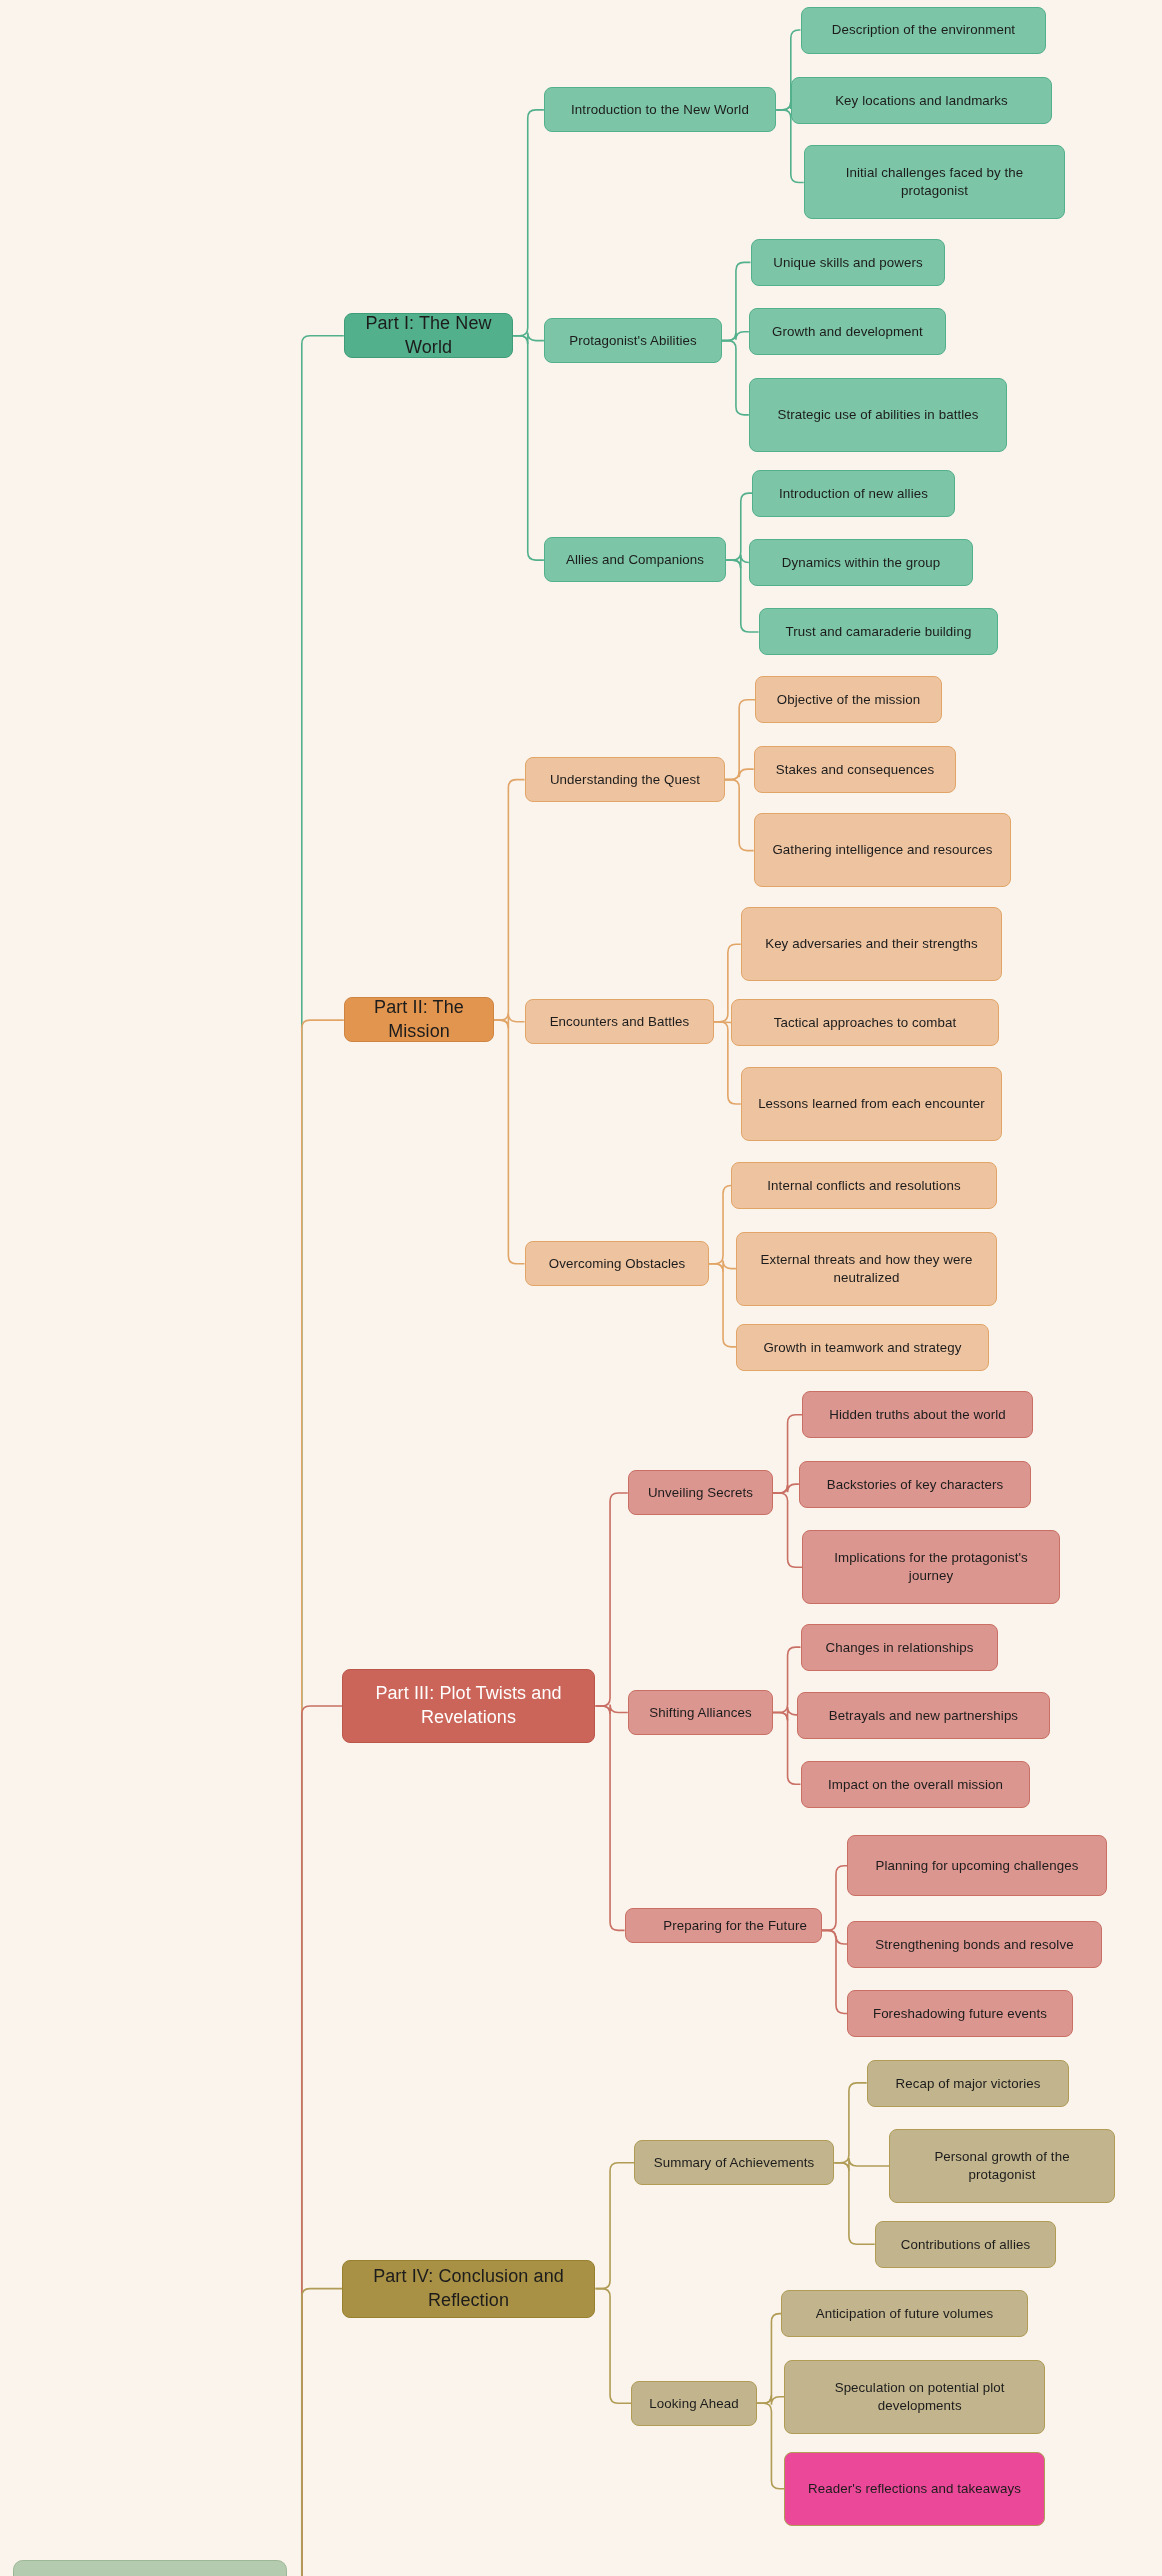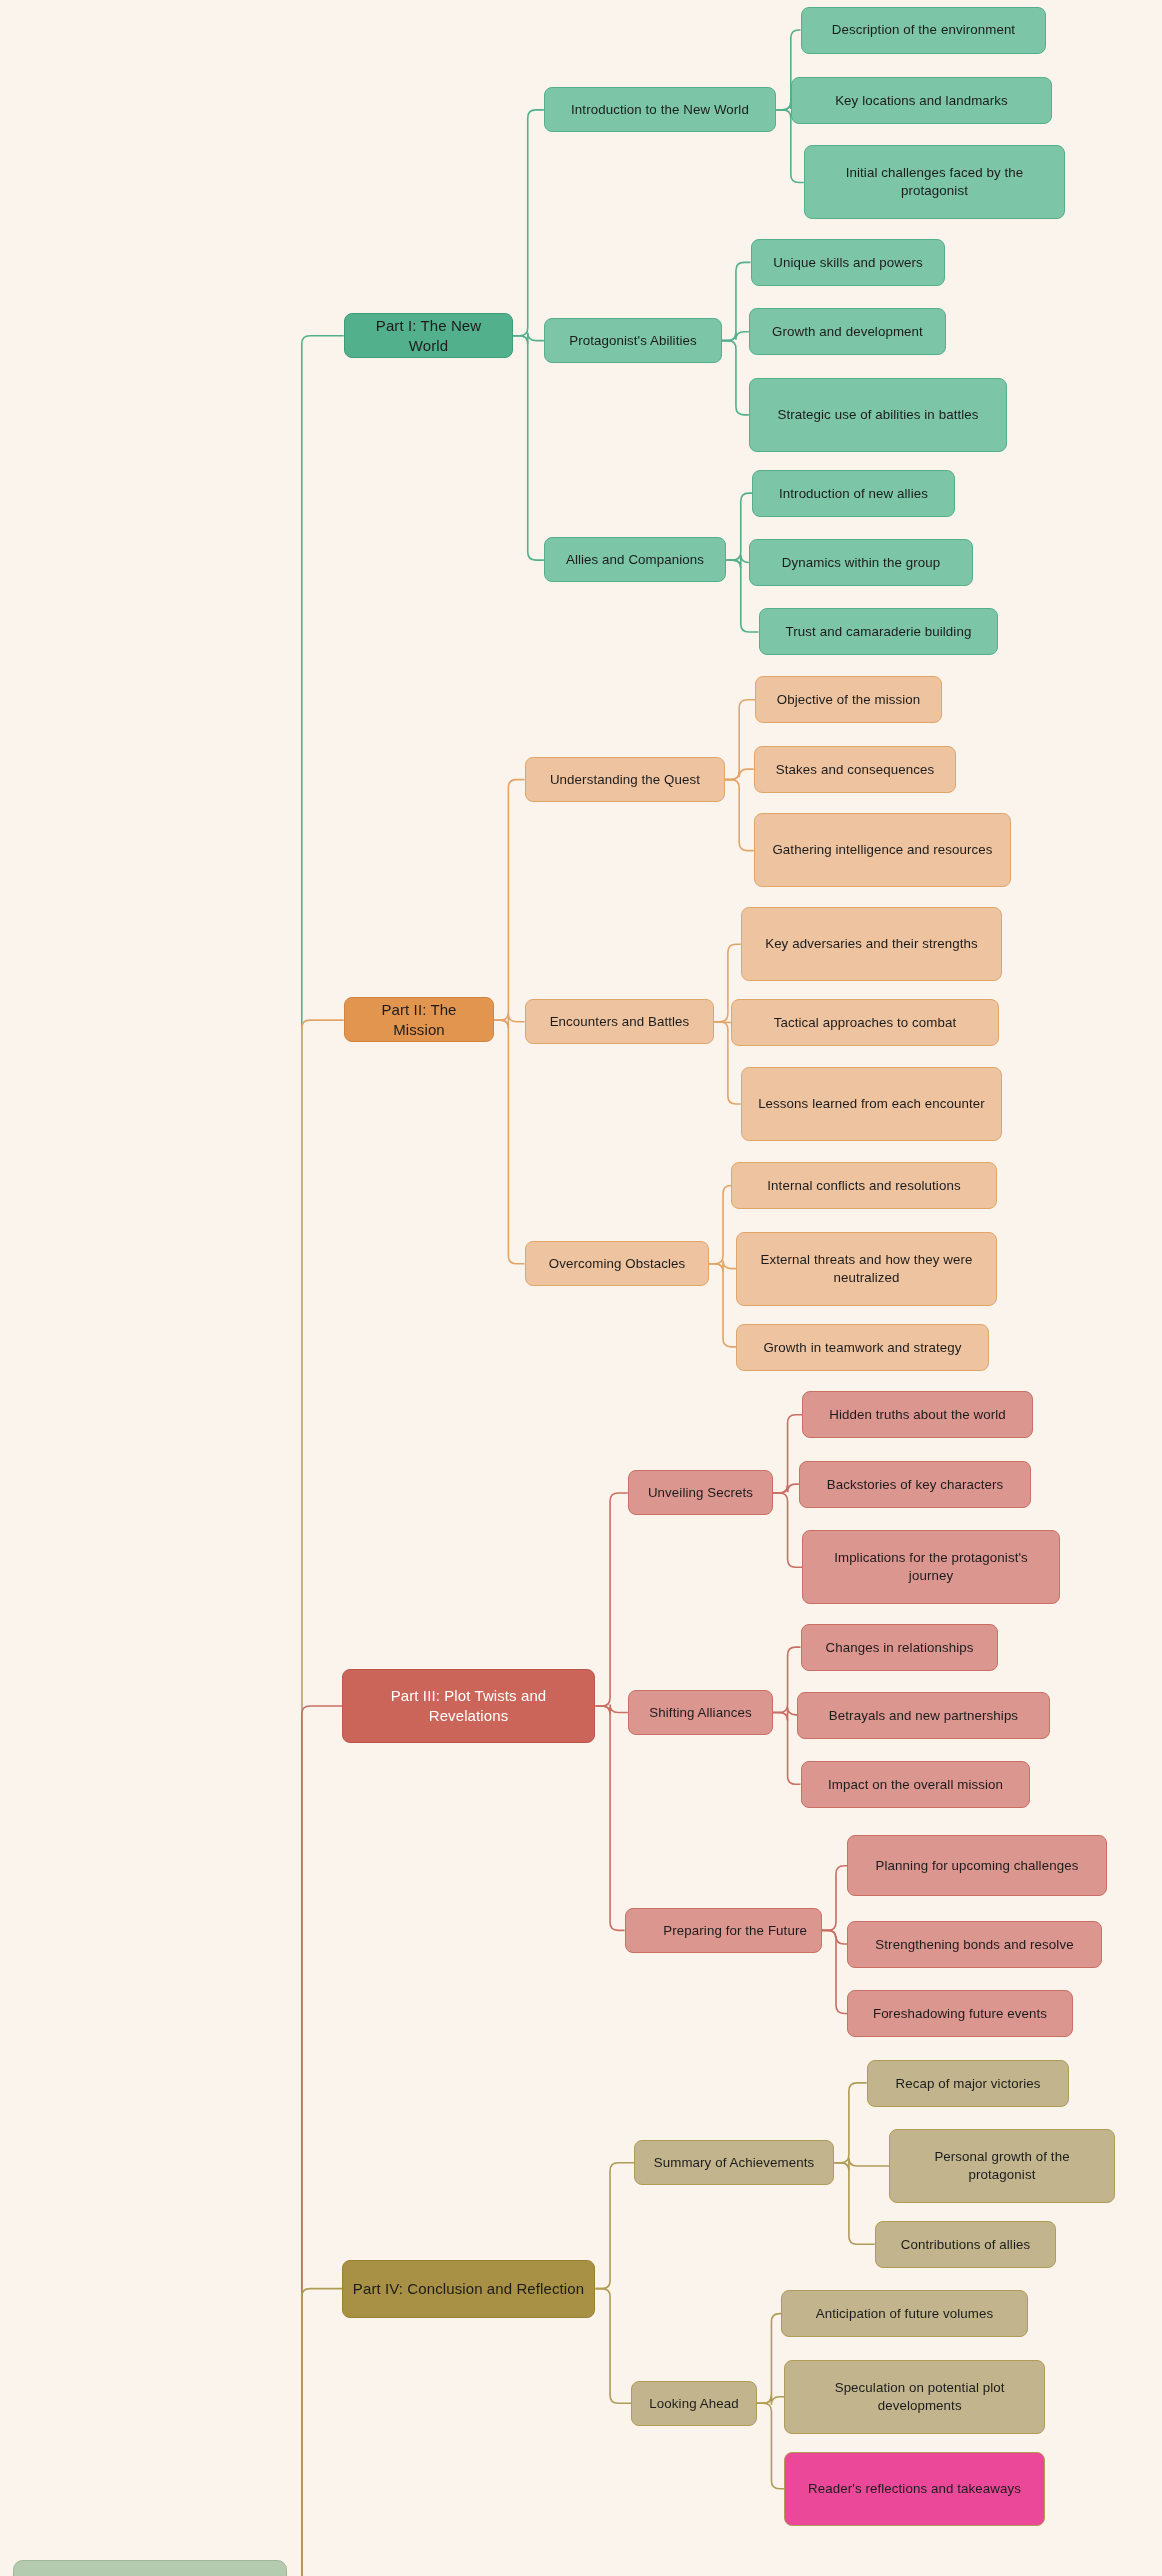--- a/index.html
+++ b/index.html
@@ -35,21 +35,21 @@
     line-height: 1.32;
     color: #1c1c1c;
     letter-spacing: 0.1px;
     word-wrap: break-word;
   }
   .node.root {
     font-size: 15.3px;
     border-radius: 9.7px;
   }
   .node.branch {
-    font-size: 15px;
+    font-size: 18px;
   }
   .node.sub {
     font-size: 13.3px;
   }
   .node.leaf {
     font-size: 13.3px;
   }
   .node.invert { color: #ffffff; }
 </style>
 </head>
@@ -206,21 +206,21 @@
       </div>
       <div class="node leaf" style="left: 801px; top: 1624px; width: 197px; height: 47px; background: rgb(220, 150, 144); border: 0.8px solid rgb(201, 111, 100); color: rgb(28, 28, 28);">
         <span>Changes in relationships</span>
       </div>
       <div class="node leaf" style="left: 797px; top: 1692px; width: 253px; height: 47px; background: rgb(220, 150, 144); border: 0.8px solid rgb(201, 111, 100); color: rgb(28, 28, 28);">
         <span>Betrayals and new partnerships</span>
       </div>
       <div class="node leaf" style="left: 801px; top: 1761px; width: 229px; height: 47px; background: rgb(220, 150, 144); border: 0.8px solid rgb(201, 111, 100); color: rgb(28, 28, 28);">
         <span>Impact on the overall mission</span>
       </div>
-      <div class="node sub" style="left: 625px; top: 1908px; width: 197px; height: 45px; background: rgb(220, 150, 144); border: 0.8px solid rgb(201, 111, 100); color: rgb(28, 28, 28); padding-left: 33px;">
+      <div class="node sub" style="left: 625px; top: 1908px; width: 197px; height: 35px; background: rgb(220, 150, 144); border: 0.8px solid rgb(201, 111, 100); color: rgb(28, 28, 28); padding-left: 33px;">
         <span>Preparing for the Future</span>
       </div>
       <div class="node leaf" style="left: 847px; top: 1835px; width: 260px; height: 61px; background: rgb(220, 150, 144); border: 0.8px solid rgb(201, 111, 100); color: rgb(28, 28, 28);">
         <span>Planning for upcoming challenges</span>
       </div>
       <div class="node leaf" style="left: 847px; top: 1921px; width: 255px; height: 47px; background: rgb(220, 150, 144); border: 0.8px solid rgb(201, 111, 100); color: rgb(28, 28, 28);">
         <span>Strengthening bonds and resolve</span>
       </div>
       <div class="node leaf" style="left: 847px; top: 1990px; width: 226px; height: 47px; background: rgb(220, 150, 144); border: 0.8px solid rgb(201, 111, 100); color: rgb(28, 28, 28);">
         <span>Foreshadowing future events</span>

